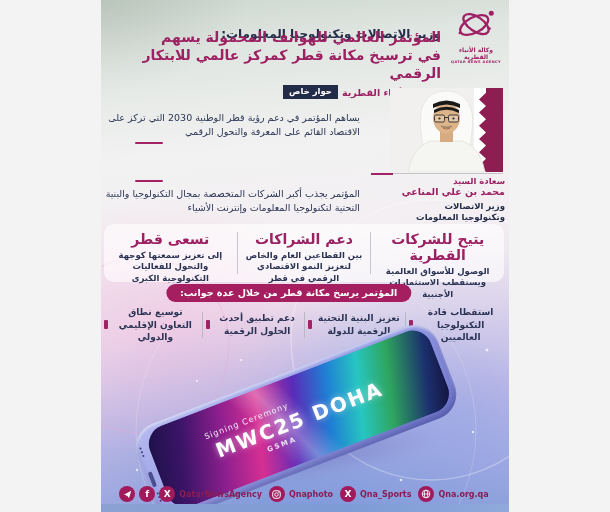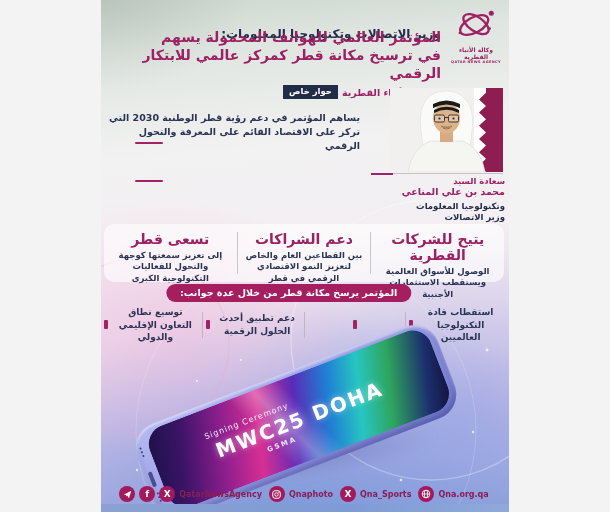--- a/index.html
+++ b/index.html
@@ -28,21 +28,21 @@
 
   
   .interview { position:absolute; top:85px; left:182px; display:flex; align-items:center; gap:4px; height:14px; }
   .interview .badge { background:#222b47; color:#fff; font-size:8.5px; font-weight:bold;
     padding:2px 6px; line-height:1.1; white-space:nowrap; }
   .interview .with { color:#9c2162; font-size:9.5px; font-weight:bold; direction:rtl; white-space:nowrap; }
   .interview .pipe { color:#232c48; font-size:10px; font-weight:bold; }
 
   
   .quote { position:absolute; left:2px; width:257px; direction:rtl; text-align:right;
-    font-size:9.5px; font-weight:bold; color:#2b3454; line-height:1.48; }
+    font-size:9.5px; font-weight:normal; color:#2b3454; line-height:1.48; }
   .qdiv { position:absolute; left:34px; width:28px; height:2px; background:#a12366; border-radius:1px; }
 
   
   .portrait { position:absolute; left:289px; top:88px; width:113px; height:84px; }
   .photo-div { position:absolute; left:270px; top:173px; width:132px; height:1px; background:#c3c3c8; }
   .photo-div i { position:absolute; left:0; top:-0.5px; width:22px; height:2px; background:#a12366; display:block; }
   .speaker { position:absolute; left:284px; top:176px; width:120px; text-align:right; direction:rtl; }
   .speaker .hon  { font-size:8.5px; font-weight:bold; color:#9c2162; }
   .speaker .name { font-size:9.5px; font-weight:bold; color:#9c2162; margin-bottom:4px; }
   .speaker .role { font-size:8.5px; font-weight:bold; color:#232c48; line-height:1.35; }
@@ -140,20 +140,21 @@
 
   <div class="interview">
     <span class="badge">حوار خاص</span>
     <span class="with">مع وكالة الأنباء القطرية</span>
     <span class="pipe">|</span>
   </div>
 
   <div class="quote" style="top:111px">يساهم المؤتمر في دعم رؤية قطر الوطنية 2030 التي تركز على الاقتصاد القائم على المعرفة والتحول الرقمي</div>
   <div class="qdiv" style="top:142px"></div>
   <div class="qdiv" style="top:180px"></div>
+  <div class="quote" style="top:187px">المؤتمر يجذب أكبر الشركات المتخصصة بمجال التكنولوجيا والبنية التحتية لتكنولوجيا المعلومات وإنترنت الأشياء</div>
 
   <svg class="portrait" viewBox="0 0 113 84" preserveAspectRatio="none">
     <rect x="0" y="0" width="113" height="84" fill="#f1f0ee"></rect>
     <rect x="84" y="0" width="29" height="84" fill="#ffffff"></rect>
     <path d="M96,0 L113,0 L113,84 L96,84 L89,77.4 L96,70.8 L89,64.2 L96,57.6 L89,51 L96,44.4 L89,37.8 L96,31.2 L89,24.6 L96,18 L89,11.4 L96,4.8 Z" fill="#8e1d51"></path>
     <path d="M56,3 C37,3 29,18 30.5,37 C31.5,53 35,66 35,84 L78,84 C78,66 81.5,53 82.5,37 C84,18 75,3 56,3 Z" fill="#fafaf8" stroke="#e3e3de" stroke-width="0.8"></path>
     <path d="M18,84 Q22,60 40,53 L73,53 Q91,60 95,84 Z" fill="#f5f5f2" stroke="#e0e0da" stroke-width="0.8"></path>
     <rect x="50" y="43" width="13" height="11" fill="#d6ab81"></rect>
     <ellipse cx="56.5" cy="30" rx="13.5" ry="15.5" fill="#ddb389"></ellipse>
     <path d="M43,16 Q56.5,9 70,16 L70,20 Q56.5,13 43,20 Z" fill="#1a1a1a"></path>
@@ -167,22 +168,22 @@
     <path d="M51,37.5 Q56.5,39.5 62,37.5 L62,39 Q56.5,41 51,39 Z" fill="#6e5a4a" opacity="0.55"></path>
   </svg>
   <div class="photo-div">
       <i></i>
     </div>
 
   <div class="speaker">
     <div class="hon">سعادة السيد</div>
     <div class="name">محمد بن علي المناعي</div>
     <div class="role">
+      <div>وزير الاتصالات</div>
       <div>وتكنولوجيا المعلومات</div>
-      <div>وزير الاتصالات</div>
     </div>
   </div>
 
   <div class="panel">
     <div class="benefit">
       <div class="bt">يتيح للشركات القطرية</div>
       <div class="bb">الوصول للأسواق العالمية ويستقطب الاستثمارات الأجنبية</div>
     </div>
     <div class="vdiv"></div>
     <div class="benefit">
@@ -198,20 +199,21 @@
 
   <div class="pill">المؤتمر يرسخ مكانة قطر من خلال عدة جوانب:</div>
 
   <div class="aspects">
     <div class="aspect">
       <div class="tx">استقطاب قادة التكنولوجيا العالميين</div>
       <span class="bullet"></span>
     </div>
     <div class="adiv"></div>
     <div class="aspect">
+      <div class="tx">تعزيز البنية التحتية الرقمية للدولة</div>
       <span class="bullet"></span>
     </div>
     <div class="adiv"></div>
     <div class="aspect">
       <div class="tx">دعم تطبيق أحدث الحلول الرقمية</div>
       <span class="bullet"></span>
     </div>
     <div class="adiv"></div>
     <div class="aspect">
       <div class="tx">توسيع نطاق التعاون الإقليمي والدولي</div>

